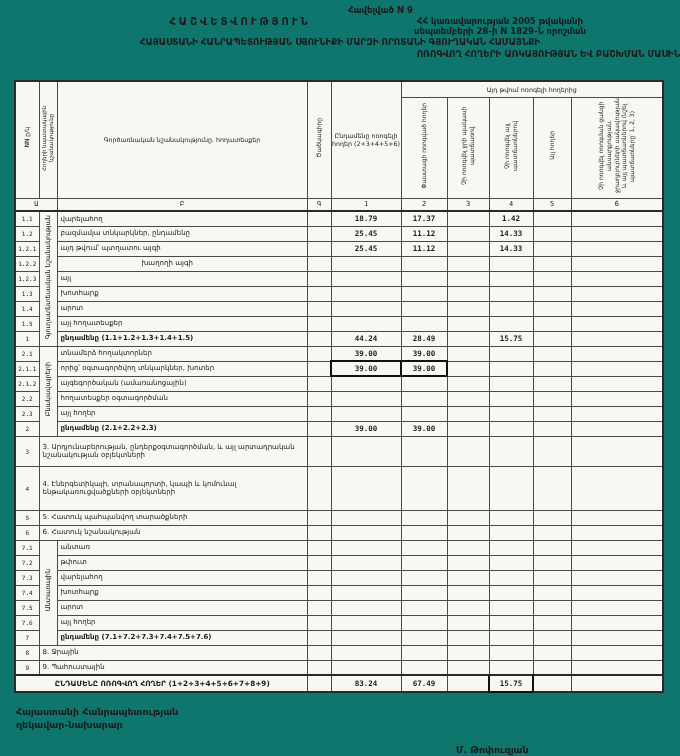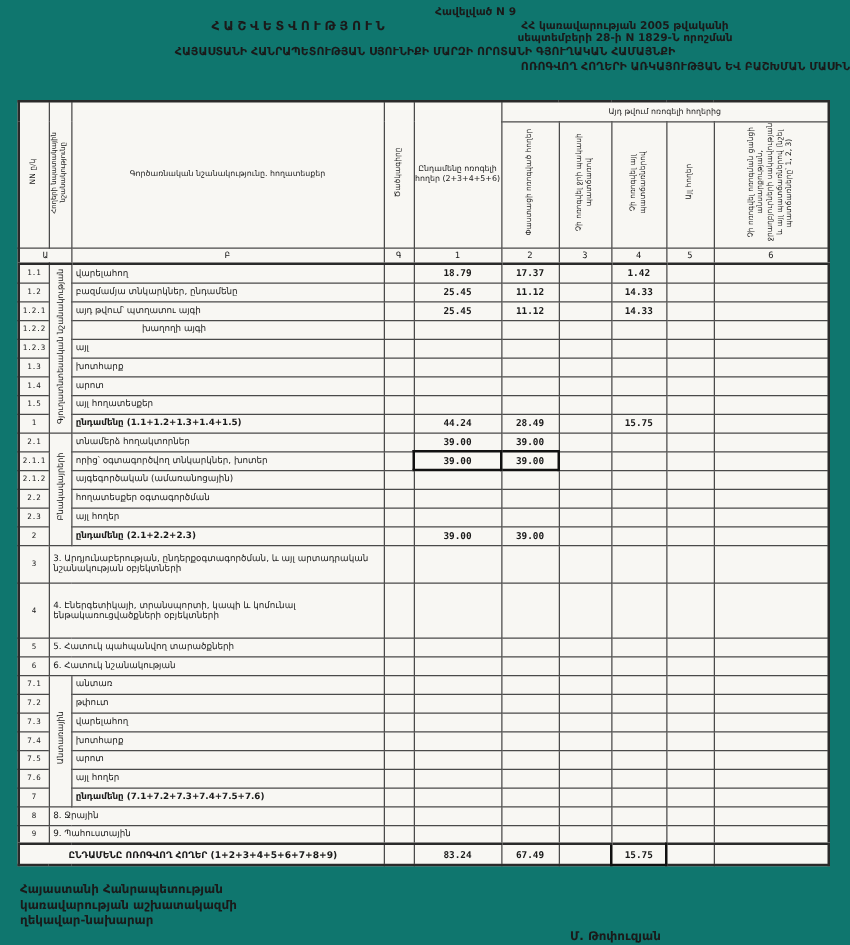--- a/index.html
+++ b/index.html
@@ -19,21 +19,21 @@
   .hwrap{font-size:6.3px;line-height:1.25;padding:1px 2px;}
   .vert{writing-mode:vertical-rl;transform:rotate(180deg);display:inline-block;font-size:6px;line-height:1.3;max-height:96px;white-space:normal;}
   .vert.big{font-size:5.5px;max-height:110px;}
   tr.numrow{height:13px;}
   tr.numrow td{border-bottom:2px solid #2a2a2a;font-size:7px;text-align:center;font-family:"DejaVu Sans Mono",monospace;}
   tbody tr{height:15px;}
   td.no{font-size:6px;text-align:center;font-family:"DejaVu Sans Mono",monospace;}
   td.sec{text-align:center;vertical-align:middle;}
   td.sec .vert{font-size:6.5px;max-height:128px;}
   td.txt{font-size:7px;line-height:1.15;padding:1px 2px 1px 3px;vertical-align:middle;}
-  td.txt.ind2{padding-left:56px;}
+  td.txt.ind2{padding-left:84px;}
   td.num{font-size:7.5px;font-weight:700;font-family:"DejaVu Sans Mono",monospace;text-align:center;}
   tr.boldrow td.txt{font-weight:700;}
   td.boxed{border:2px solid #111;}
   td.totlbl{font-size:7.3px;font-weight:700;padding:1px 2px 1px 4px;}
   tr.totalrow td{border-top:2px solid #2a2a2a;text-align:center;}
   .footer-left{position:absolute;top:706px;left:16px;font-size:9.5px;font-weight:700;line-height:12.5px;}
   .footer-name{position:absolute;top:744px;left:456px;font-size:9.5px;font-weight:700;}
 </style>
 </head>
 <body>
@@ -411,18 +411,17 @@
           <td class="num"></td>
           <td class="num boxed">15.75</td>
           <td class="num"></td>
           <td class="num"></td>
         </tr>
       </tbody>
   </table>
 
   <div class="footer-left">
     <div>Հայաստանի Հանրապետության</div>
-    <div>կառավարության աշխատակազմի</div>
     <div>ղեկավար-նախարար</div>
   </div>
   <div class="footer-name">Մ. Թոփուզյան</div>
 
 </div>
 
 </body></html>

